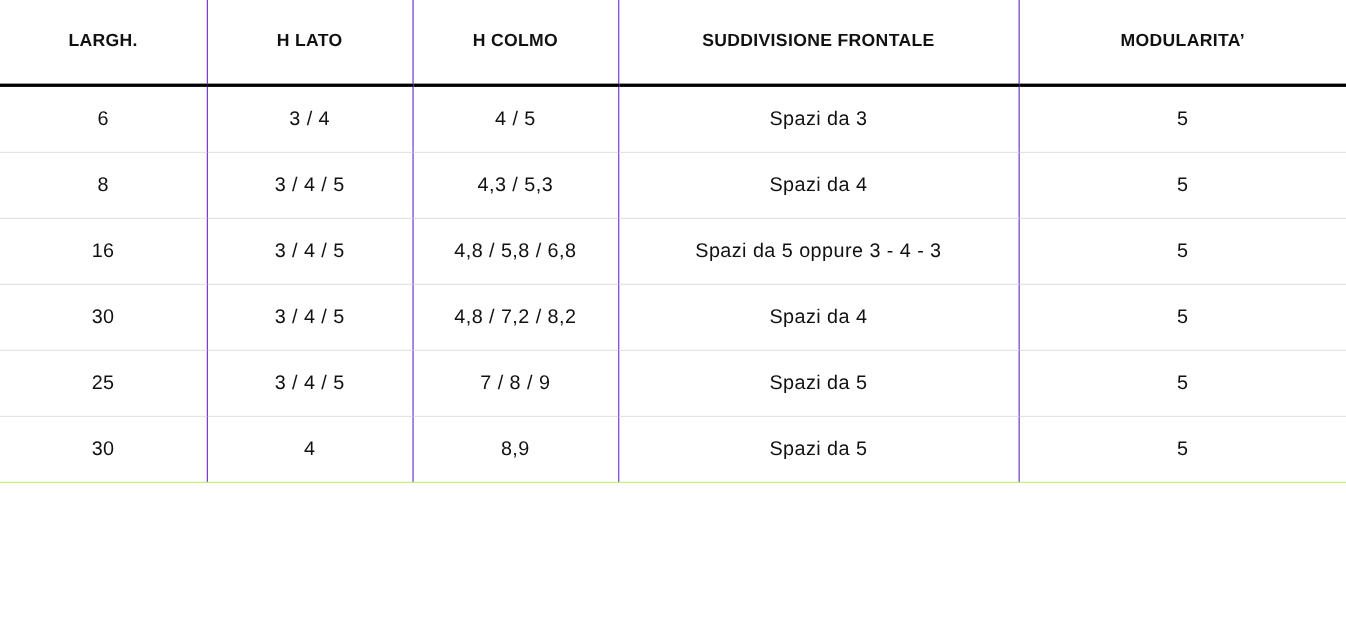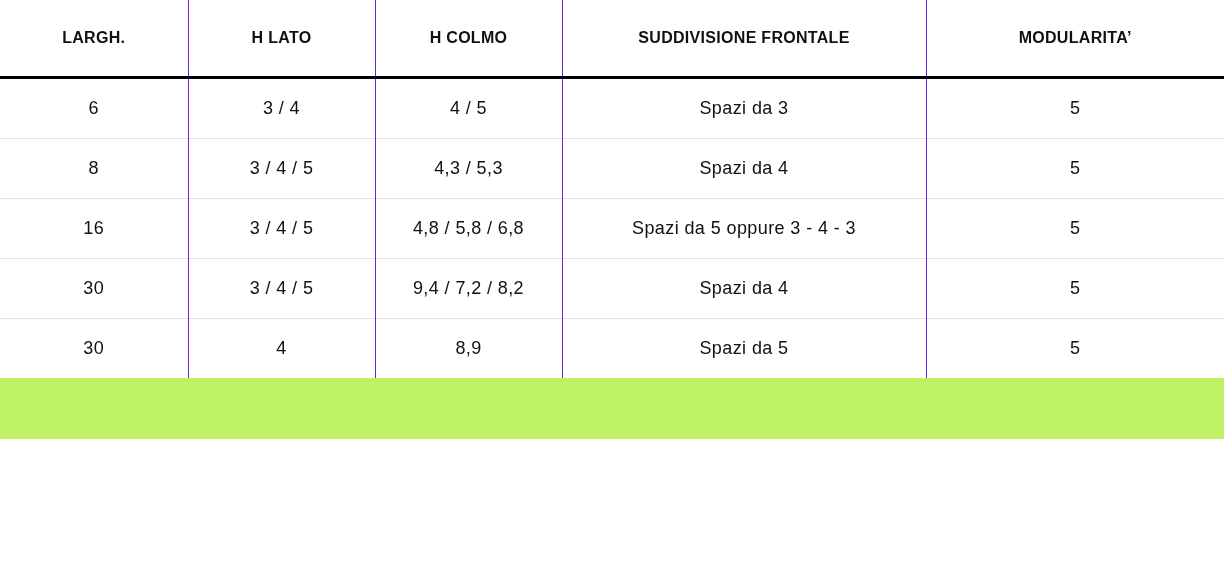--- a/index.html
+++ b/index.html
@@ -95,22 +95,29 @@
       <tr>
         <td>16</td>
         <td>3 / 4 / 5</td>
         <td>4,8 / 5,8 / 6,8</td>
         <td>Spazi da 5 oppure 3 - 4 - 3</td>
         <td>5</td>
       </tr>
       <tr>
         <td>30</td>
         <td>3 / 4 / 5</td>
-        <td>9,4 / 7,2 / 8,2</td>
+        <td>4,8 / 7,2 / 8,2</td>
         <td>Spazi da 4</td>
+        <td>5</td>
+      </tr>
+      <tr>
+        <td>25</td>
+        <td>3 / 4 / 5</td>
+        <td>7 / 8 / 9</td>
+        <td>Spazi da 5</td>
         <td>5</td>
       </tr>
       <tr>
         <td>30</td>
         <td>4</td>
         <td>8,9</td>
         <td>Spazi da 5</td>
         <td>5</td>
       </tr>
     </tbody>

